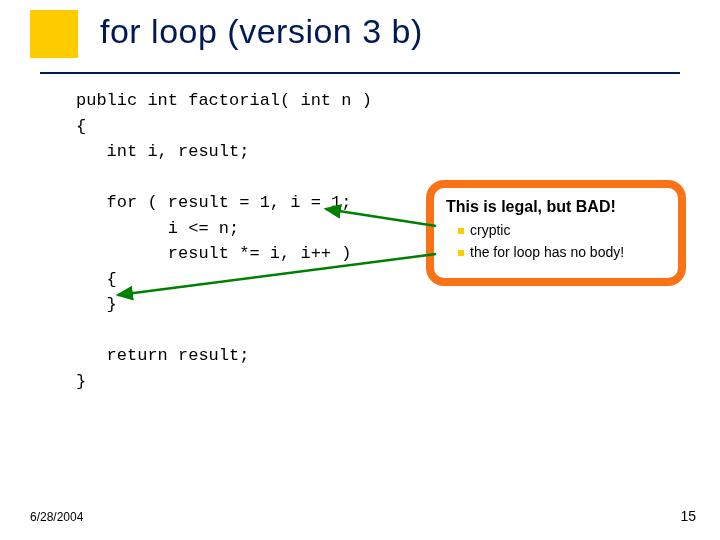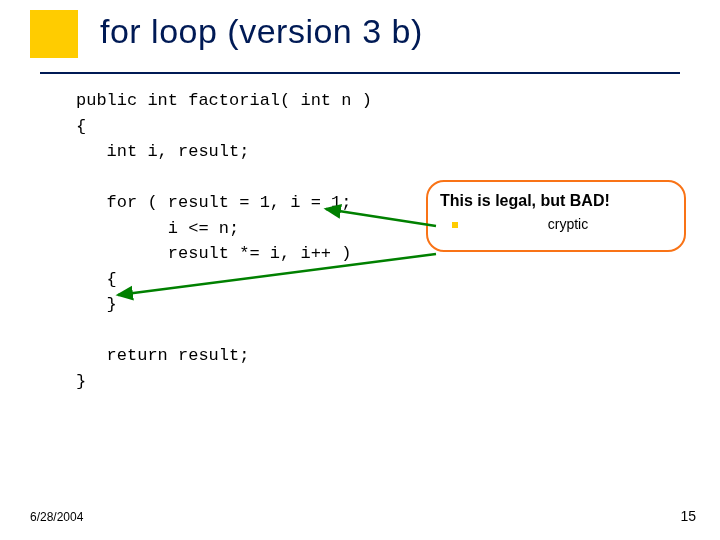--- a/index.html
+++ b/index.html
@@ -55,21 +55,21 @@
     color: #000;
     line-height: 1.5;
     white-space: pre;
     margin-left: 36px;
   }
   .callout {
     position: absolute;
     top: 180px;
     left: 426px;
     width: 260px;
-    border: 2px solid #f97316;
+    border: 8px solid #f97316;
     border-radius: 18px;
     padding: 10px 12px 12px 12px;
     box-sizing: border-box;
     font-family: "Trebuchet MS", "Comic Sans MS", Verdana, sans-serif;
     background: #fff;
   }
   .callout-title {
     font-size: 16px;
     font-weight: bold;
     color: #000;
@@ -79,21 +79,20 @@
     margin: 0;
     padding: 0;
     list-style: none;
   }
   .callout li {
     font-size: 14px;
     color: #000;
     margin: 6px 0 6px 12px;
     position: relative;
     padding-left: 12px;
-    text-align: center;
   }
   .callout li::before {
     content: "";
     position: absolute;
     left: 0;
     top: 6px;
     width: 6px;
     height: 6px;
     background: #ffcc00;
   }
@@ -152,20 +151,21 @@
    {
    }
 
    return result;
 }</div>
 
   <div class="callout">
     <div class="callout-title">This is legal, but BAD!</div>
     <ul>
       <li>cryptic</li>
+      <li>the for loop has no body!</li>
     </ul>
   </div>
 
   <svg class="arrow-svg" style="top:0;left:0" width="720" height="540">
     <defs>
       <marker id="arrowhead" markerWidth="8" markerHeight="8" refX="6" refY="3" orient="auto">
         <path d="M0,0 L7,3 L0,6 Z" fill="#008000"></path>
       </marker>
     </defs>
 

